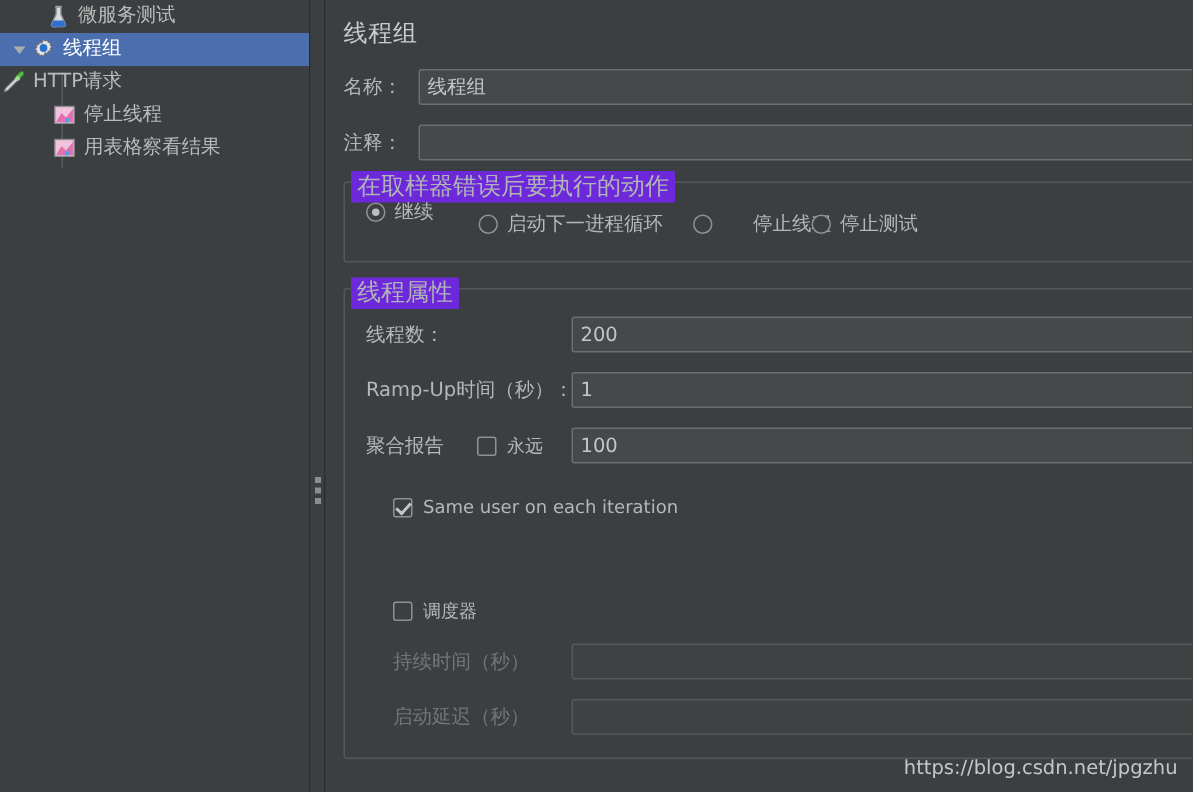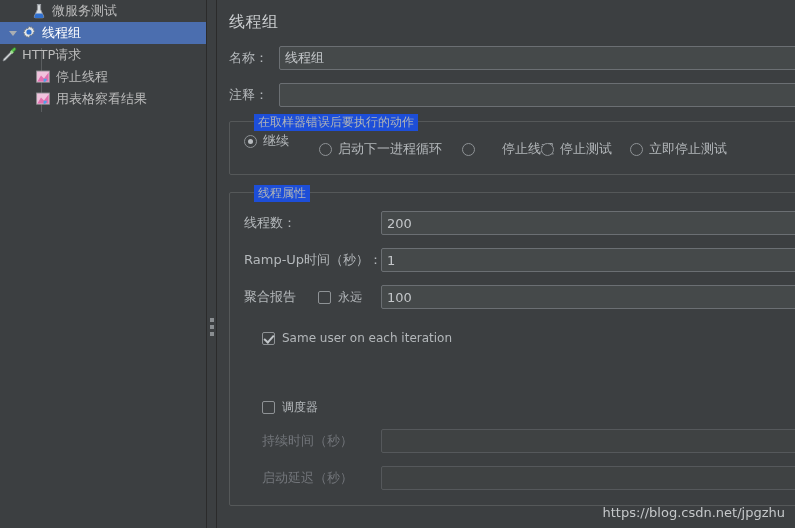--- a/index.html
+++ b/index.html
@@ -167,24 +167,24 @@
 
   
   .groupbox {
     position: absolute;
     border: 1px solid #555859;
     border-radius: 2px;
   }
   .groupbox > .gb-title {
     position: absolute;
     top: -8px;
-    left: 24px;
+    left: 4px;
     padding: 0 4px;
-    background: #1d4ed8;
-    font-size: 12px;
+    background: #6d28d9;
+    font-size: 16px;
     color: #b0b4b7;
     white-space: nowrap;
   }
 
   
   .radio-item {
     position: absolute;
     display: flex;
     align-items: center;
     height: 18px;
@@ -368,24 +368,20 @@
       <div class="radio-item" style="left:232px; top:18px;gap:21px;">
         <span class="radio-mark"></span>
         <span class="radio-text">停止线程</span>
       </div>
 
       <div class="radio-item" style="left:311px; top:18px;">
         <span class="radio-mark"></span>
         <span class="radio-text">停止测试</span>
       </div>
 
-      <div class="radio-item" style="left:400px; top:18px;">
-        <span class="radio-mark"></span>
-        <span class="radio-text">立即停止测试</span>
-      </div>
     </div>
 
     <div class="groupbox" style="left:12px; top:192px; width:768px; height:312px;">
       <span class="gb-title">线程属性</span>
 
       <div class="field-row" style="left:14px; top:18px;">
         <span class="field-label" style="width:137px;">线程数：</span>
         <input class="text-input" style="width: 610px;" type="text" value="200">
       </div>
 

